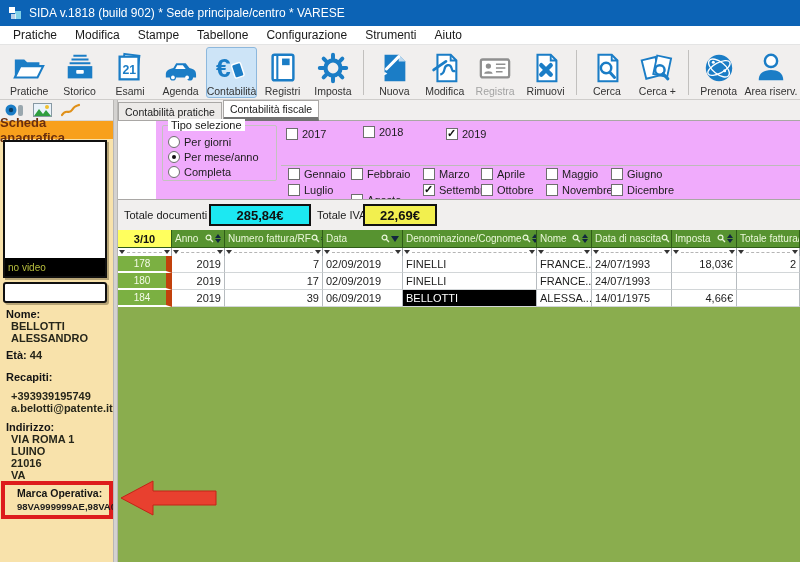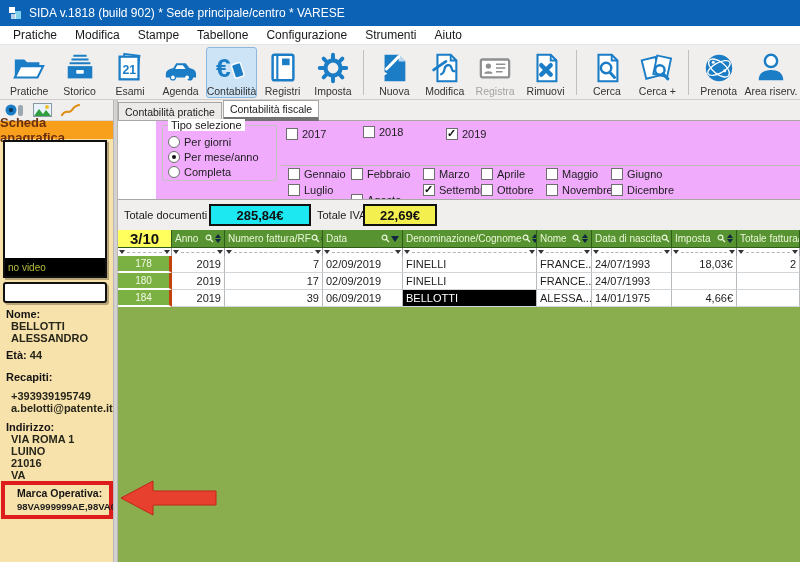--- a/index.html
+++ b/index.html
@@ -85,35 +85,35 @@
   .valbox.yellow { position:absolute; left:245px; width:74px; background:#f2ef4e; }
   .tlab.l1 { position:absolute; left:6px; }
   .tlab.l2 { position:absolute; left:199px; }
 
   
   .grid { position:absolute; left:0; top:130px; width:682px; }
   .grow { display:grid; grid-template-columns:54px 53px 98px 80px 134px 55px 80px 65px 1fr; }
   .hcell { height:18px; background:#579330; color:#eaf7d8; font-size:10px; display:flex; align-items:center;
            padding:0 3px; border-right:1px solid #2f5c17; border-bottom:1px solid #2f5c17; overflow:hidden; white-space:nowrap; }
   .hcell .htools { margin-left:auto; display:flex; align-items:center; gap:1px; }
-  .corner { height:18px; background:#ffff5e; color:#111; font-weight:bold; font-size:15px;
+  .corner { height:18px; background:#ffff5e; color:#111; font-weight:bold; font-size:11px;
             display:flex; align-items:center; justify-content:center; border-right:1px solid #2f5c17; border-bottom:1px solid #2f5c17; }
   .sortpair { display:flex; flex-direction:column; gap:1px; }
   .tri-up { width:0; height:0; border-left:3px solid transparent; border-right:3px solid transparent; border-bottom:4px solid #12263f; }
   .tri-dn { width:0; height:0; border-left:3px solid transparent; border-right:3px solid transparent; border-top:4px solid #12263f; }
   .tri-flt { width:0; height:0; border-left:4px solid transparent; border-right:4px solid transparent; border-top:6px solid #12263f; }
   .fcell { height:8px; background:#fff; border-right:1px solid #9aa0a6; display:flex; align-items:center; padding:0 1px; }
   .fcell .ftri { width:0; height:0; border-left:3px solid transparent; border-right:3px solid transparent; border-top:4px solid #333; }
   .fcell .fdash { flex:1; border-top:1px dashed #b5b5b5; margin:0 2px; }
   .dcell { height:17px; background:#fff; font-size:11px; display:flex; align-items:center; padding:0 3px;
            border-right:1px solid #b7bcc0; border-bottom:1px solid #d2d6d8; overflow:hidden; white-space:nowrap; }
   .dcell.num { justify-content:flex-end; }
   .dcell.sel { background:#000; color:#fff; }
   .idcell { height:17px; background:#7bb042; color:#f4fbe8; font-size:10px; display:flex; align-items:center; justify-content:center;
-            border-right:3px solid #c2410c; border-bottom:2px solid #fff; }
+            border-right:6px solid #c2410c; border-bottom:2px solid #fff; }
   .greenfill { position:absolute; left:0; top:207px; width:682px; height:255px; background:#8aad4e; }
 
   
   .arrow { position:absolute; left:121px; top:480px; }
 
   svg { display:block; }
 </style>
 </head>
 <body>
 

